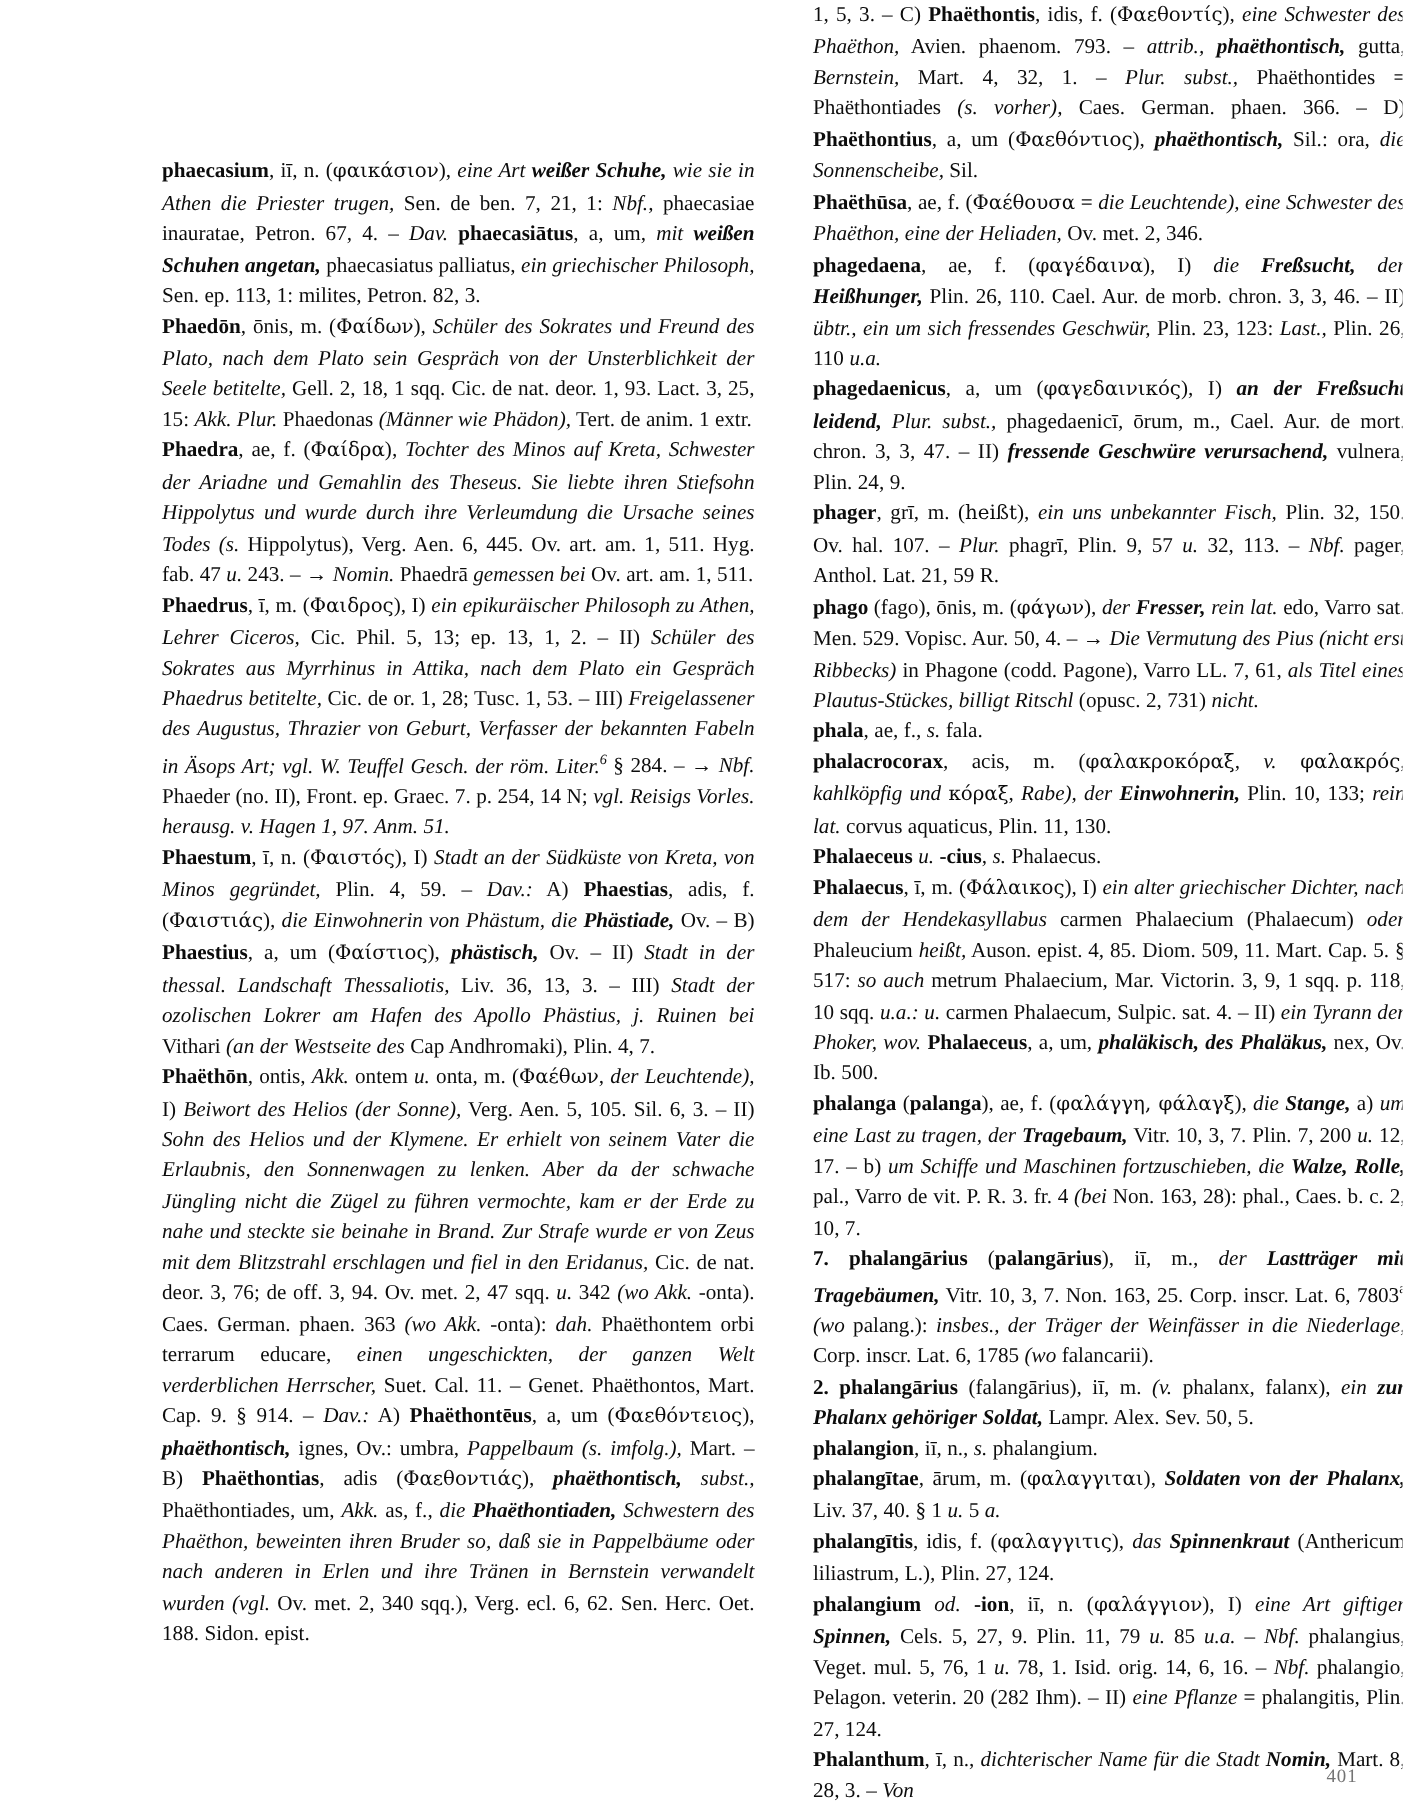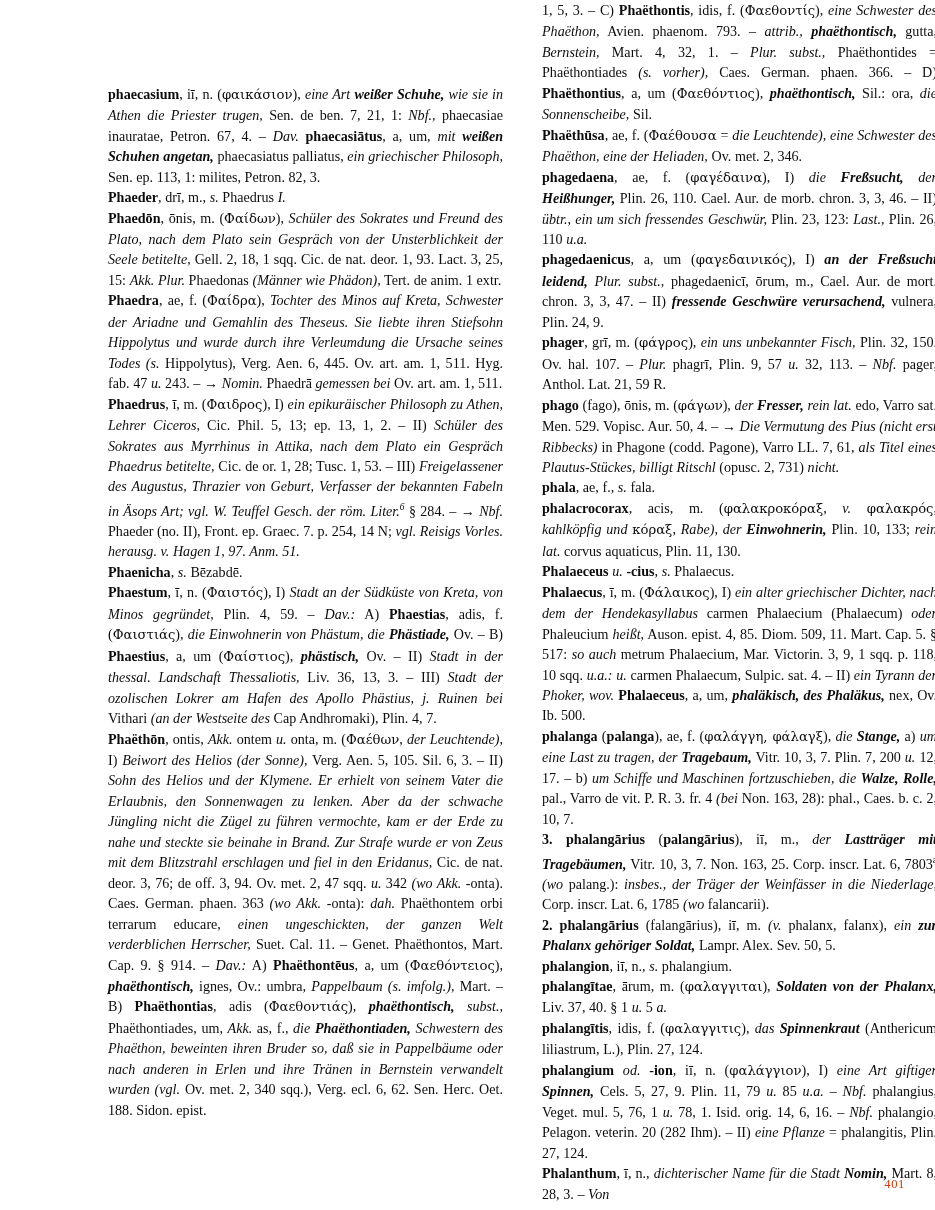--- a/index.html
+++ b/index.html
@@ -64,53 +64,51 @@
     font-style: normal;
     font-family: "DejaVu Serif", "Liberation Serif", serif;
     font-size: 13.2px;
   }
   .folio {
     position: absolute;
     right: 30px;
     bottom: 18px;
     font-size: 12.6px;
     letter-spacing: 0.6px;
-    color: #c2410c;
+    color: #737373;
     font-family: "Liberation Serif", serif;
   }
   .sup { font-size: 9.5px; vertical-align: super; }
 </style>
 </head>
 <body>
 
 <div class="page">
   <div class="columns">
     <div class="column col-left" id="left-col">
         <p class="entry"><b>phaecasium</b>, iī, n. (<span class="gr">φαικάσιον</span>), <i>eine Art <b class="bi">weißer Schuhe,</b> wie sie in Athen die Priester trugen,</i> Sen. de ben. 7, 21, 1: <i>Nbf.,</i> phaecasiae inauratae, Petron. 67, 4. – <i>Dav.</i> <b>phaecasiātus</b>, a, um, <i>mit <b class="bi">weißen Schuhen angetan,</b></i> phaecasiatus palliatus, <i>ein griechischer Philosoph,</i> Sen. ep. 113, 1: milites, Petron. 82, 3.</p>
-        <p class="entry"><b>Phaeder</b>, drī, m., <i>s.</i> Phaedrus <i>I.</i></p>
         <p class="entry"><b>Phaedōn</b>, ōnis, m. (<span class="gr">Φαίδων</span>), <i>Schüler des Sokrates und Freund des Plato, nach dem Plato sein Gespräch von der Unsterblichkeit der Seele betitelte,</i> Gell. 2, 18, 1 sqq. Cic. de nat. deor. 1, 93. Lact. 3, 25, 15: <i>Akk. Plur.</i> Phaedonas <i>(Männer wie Phädon),</i> Tert. de anim. 1 extr.</p>
         <p class="entry"><b>Phaedra</b>, ae, f. (<span class="gr">Φαίδρα</span>), <i>Tochter des Minos auf Kreta, Schwester der Ariadne und Gemahlin des Theseus. Sie liebte ihren Stiefsohn Hippolytus und wurde durch ihre Verleumdung die Ursache seines Todes (s.</i> Hippolytus), Verg. Aen. 6, 445. Ov. art. am. 1, 511. Hyg. fab. 47 <i>u.</i> 243. – → <i>Nomin.</i> Phaedrā <i>gemessen bei</i> Ov. art. am. 1, 511.</p>
         <p class="entry"><b>Phaedrus</b>, ī, m. (<span class="gr">Φαιδρος</span>), I) <i>ein epikuräischer Philosoph zu Athen, Lehrer Ciceros,</i> Cic. Phil. 5, 13; ep. 13, 1, 2. – II) <i>Schüler des Sokrates aus Myrrhinus in Attika, nach dem Plato ein Gespräch Phaedrus betitelte,</i> Cic. de or. 1, 28; Tusc. 1, 53. – III) <i>Freigelassener des Augustus, Thrazier von Geburt, Verfasser der bekannten Fabeln in Äsops Art; vgl. W. Teuffel Gesch. der röm. Liter.<span class="sup">6</span></i> § 284. – → <i>Nbf.</i> Phaeder (no. II), Front. ep. Graec. 7. p. 254, 14 N; <i>vgl. Reisigs Vorles. herausg. v. Hagen 1, 97. Anm. 51.</i></p>
-        <p class="entry"><b>Phaenicha</b>, <i>s.</i> Bēzabdē.</p>
         <p class="entry"><b>Phaestum</b>, ī, n. (<span class="gr">Φαιστός</span>), I) <i>Stadt an der Südküste von Kreta, von Minos gegründet,</i> Plin. 4, 59. – <i>Dav.:</i> A) <b>Phaestias</b>, adis, f. (<span class="gr">Φαιστιάς</span>), <i>die Einwohnerin von Phästum, die <b class="bi">Phästiade,</b></i> Ov. – B) <b>Phaestius</b>, a, um (<span class="gr">Φαίστιος</span>), <b class="bi">phästisch,</b> Ov. – II) <i>Stadt in der thessal. Landschaft Thessaliotis,</i> Liv. 36, 13, 3. – III) <i>Stadt der ozolischen Lokrer am Hafen des Apollo Phästius, j. Ruinen bei</i> Vithari <i>(an der Westseite des</i> Cap Andhromaki), Plin. 4, 7.</p>
         <p class="entry"><b>Phaëthōn</b>, ontis, <i>Akk.</i> ontem <i>u.</i> onta, m. (<span class="gr">Φαέθων</span>, <i>der Leuchtende),</i> I) <i>Beiwort des Helios (der Sonne),</i> Verg. Aen. 5, 105. Sil. 6, 3. – II) <i>Sohn des Helios und der Klymene. Er erhielt von seinem Vater die Erlaubnis, den Sonnenwagen zu lenken. Aber da der schwache Jüngling nicht die Zügel zu führen vermochte, kam er der Erde zu nahe und steckte sie beinahe in Brand. Zur Strafe wurde er von Zeus mit dem Blitzstrahl erschlagen und fiel in den Eridanus,</i> Cic. de nat. deor. 3, 76; de off. 3, 94. Ov. met. 2, 47 sqq. <i>u.</i> 342 <i>(wo Akk.</i> -onta). Caes. German. phaen. 363 <i>(wo Akk.</i> -onta): <i>dah.</i> Phaëthontem orbi terrarum educare, <i>einen ungeschickten, der ganzen Welt verderblichen Herrscher,</i> Suet. Cal. 11. – Genet. Phaëthontos, Mart. Cap. 9. § 914. – <i>Dav.:</i> A) <b>Phaëthontēus</b>, a, um (<span class="gr">Φαεθόντειος</span>), <b class="bi">phaëthontisch,</b> ignes, Ov.: umbra, <i>Pappelbaum (s. imfolg.),</i> Mart. – B) <b>Phaëthontias</b>, adis (<span class="gr">Φαεθοντιάς</span>), <b class="bi">phaëthontisch,</b> <i>subst.,</i> Phaëthontiades, um, <i>Akk.</i> as, f., <i>die <b class="bi">Phaëthontiaden,</b> Schwestern des Phaëthon, beweinten ihren Bruder so, daß sie in Pappelbäume oder nach anderen in Erlen und ihre Tränen in Bernstein verwandelt wurden (vgl.</i> Ov. met. 2, 340 sqq.), Verg. ecl. 6, 62. Sen. Herc. Oet. 188. Sidon. epist.</p>
       </div>
     <div class="column col-right" id="right-col">
         <p class="entry">1, 5, 3. – C) <b>Phaëthontis</b>, idis, f. (<span class="gr">Φαεθοντίς</span>), <i>eine Schwester des Phaëthon,</i> Avien. phaenom. 793. – <i>attrib.,</i> <b class="bi">phaë­thontisch,</b> gutta, <i>Bernstein,</i> Mart. 4, 32, 1. – <i>Plur. subst.,</i> Phaëthontides = Phaëthontiades <i>(s. vorher),</i> Caes. German. phaen. 366. – D) <b>Phaëthontius</b>, a, um (<span class="gr">Φαεθόντιος</span>), <b class="bi">phaëthontisch,</b> Sil.: ora, <i>die Sonnenscheibe,</i> Sil.</p>
         <p class="entry"><b>Phaëthūsa</b>, ae, f. (<span class="gr">Φαέθουσα</span> = <i>die Leuchtende), eine Schwester des Phaëthon, eine der Heliaden,</i> Ov. met. 2, 346.</p>
         <p class="entry"><b>phagedaena</b>, ae, f. (<span class="gr">φαγέδαινα</span>), I) <i>die <b class="bi">Freßsucht,</b> der <b class="bi">Heißhunger,</b></i> Plin. 26, 110. Cael. Aur. de morb. chron. 3, 3, 46. – II) <i>übtr., ein um sich fressendes Geschwür,</i> Plin. 23, 123: <i>Last.,</i> Plin. 26, 110 <i>u.a.</i></p>
         <p class="entry"><b>phagedaenicus</b>, a, um (<span class="gr">φαγεδαινικός</span>), I) <b class="bi">an der Freßsucht leidend,</b> <i>Plur. subst.,</i> phagedaenicī, ōrum, m., Cael. Aur. de mort. chron. 3, 3, 47. – II) <b class="bi">fressende Geschwüre verursachend,</b> vulnera, Plin. 24, 9.</p>
-        <p class="entry"><b>phager</b>, grī, m. (<span class="gr">φάγρος</span>), <i>ein uns unbekannter Fisch,</i> Plin. 32, 150. Ov. hal. 107. – <i>Plur.</i> phagrī, Plin. 9, 57 <i>u.</i> 32, 113. – <i>Nbf.</i> pager, Anthol. Lat. 21, 59 R.</p>
+        <p class="entry"><b>phager</b>, grī, m. (<span class="gr">heißt</span>), <i>ein uns unbekannter Fisch,</i> Plin. 32, 150. Ov. hal. 107. – <i>Plur.</i> phagrī, Plin. 9, 57 <i>u.</i> 32, 113. – <i>Nbf.</i> pager, Anthol. Lat. 21, 59 R.</p>
         <p class="entry"><b>phago</b> (fago), ōnis, m. (<span class="gr">φάγων</span>), <i>der <b class="bi">Fresser,</b> rein lat.</i> edo, Varro sat. Men. 529. Vopisc. Aur. 50, 4. – → <i>Die Vermutung des Pius (nicht erst Ribbecks)</i> in Phagone (codd. Pagone), Varro LL. 7, 61, <i>als Titel eines Plautus-Stückes, billigt Ritschl</i> (opusc. 2, 731) <i>nicht.</i></p>
         <p class="entry"><b>phala</b>, ae, f., <i>s.</i> fala.</p>
         <p class="entry"><b>phalacrocorax</b>, acis, m. (<span class="gr">φαλακροκόραξ</span>, <i>v.</i> <span class="gr">φαλακρός</span>, <i>kahlköpfig und</i> <span class="gr">κόραξ</span>, <i>Rabe), der <b class="bi">Einwohnerin,</b></i> Plin. 10, 133; <i>rein lat.</i> corvus aquaticus, Plin. 11, 130.</p>
         <p class="entry"><b>Phalaeceus</b> <i>u.</i> <b>-cius</b>, <i>s.</i> Phalaecus.</p>
         <p class="entry"><b>Phalaecus</b>, ī, m. (<span class="gr">Φάλαικος</span>), I) <i>ein alter griechischer Dichter, nach dem der Hendekasyllabus</i> carmen Phalaecium (Phalaecum) <i>oder</i> Phaleucium <i>heißt,</i> Auson. epist. 4, 85. Diom. 509, 11. Mart. Cap. 5. § 517: <i>so auch</i> metrum Phalaecium, Mar. Victorin. 3, 9, 1 sqq. p. 118, 10 sqq. <i>u.a.: u.</i> carmen Phalaecum, Sulpic. sat. 4. – II) <i>ein Tyrann der Phoker, wov.</i> <b>Phalaeceus</b>, a, um, <b class="bi">phaläkisch, des Phaläkus,</b> nex, Ov. Ib. 500.</p>
         <p class="entry"><b>phalanga</b> (<b>palanga</b>), ae, f. (<span class="gr">φαλάγγη, φάλαγξ</span>), <i>die <b class="bi">Stange,</b></i> a) <i>um eine Last zu tragen, der <b class="bi">Tragebaum,</b></i> Vitr. 10, 3, 7. Plin. 7, 200 <i>u.</i> 12, 17. – b) <i>um Schiffe und Maschinen fortzuschieben, die <b class="bi">Walze, Rolle,</b></i> pal., Varro de vit. P. R. 3. fr. 4 <i>(bei</i> Non. 163, 28): phal., Caes. b. c. 2, 10, 7.</p>
-        <p class="entry"><b>3. phalangārius</b> (<b>palangārius</b>), iī, m., <i>der <b class="bi">Lastträger mit Tragebäumen,</b></i> Vitr. 10, 3, 7. Non. 163, 25. Corp. inscr. Lat. 6, 7803<span class="sup">a</span> <i>(wo</i> palang.): <i>insbes., der Träger der Weinfässer in die Niederlage,</i> Corp. inscr. Lat. 6, 1785 <i>(wo</i> falancarii).</p>
+        <p class="entry"><b>7. phalangārius</b> (<b>palangārius</b>), iī, m., <i>der <b class="bi">Lastträger mit Tragebäumen,</b></i> Vitr. 10, 3, 7. Non. 163, 25. Corp. inscr. Lat. 6, 7803<span class="sup">a</span> <i>(wo</i> palang.): <i>insbes., der Träger der Weinfässer in die Niederlage,</i> Corp. inscr. Lat. 6, 1785 <i>(wo</i> falancarii).</p>
         <p class="entry"><b>2. phalangārius</b> (falangārius), iī, m. <i>(v.</i> phalanx, falanx), <i>ein <b class="bi">zur Phalanx gehöriger Soldat,</b></i> Lampr. Alex. Sev. 50, 5.</p>
         <p class="entry"><b>phalangion</b>, iī, n., <i>s.</i> phalangium.</p>
         <p class="entry"><b>phalangītae</b>, ārum, m. (<span class="gr">φαλαγγιται</span>), <b class="bi">Soldaten von der Phalanx,</b> Liv. 37, 40. § 1 <i>u.</i> 5 <i>a.</i></p>
         <p class="entry"><b>phalangītis</b>, idis, f. (<span class="gr">φαλαγγιτις</span>), <i>das <b class="bi">Spinnenkraut</b></i> (Anthericum liliastrum, L.), Plin. 27, 124.</p>
         <p class="entry"><b>phalangium</b> <i>od.</i> <b>-ion</b>, iī, n. (<span class="gr">φαλάγγιον</span>), I) <i>eine Art giftiger <b class="bi">Spinnen,</b></i> Cels. 5, 27, 9. Plin. 11, 79 <i>u.</i> 85 <i>u.a.</i> – <i>Nbf.</i> phalangius, Veget. mul. 5, 76, 1 <i>u.</i> 78, 1. Isid. orig. 14, 6, 16. – <i>Nbf.</i> phalangio, Pelagon. veterin. 20 (282 Ihm). – II) <i>eine Pflanze</i> = phalangitis, Plin. 27, 124.</p>
         <p class="entry"><b>Phalanthum</b>, ī, n., <i>dichterischer Name für die Stadt <b class="bi">Nomin,</b></i> Mart. 8, 28, 3. – <i>Von</i></p>
       </div>
   </div>
   <div class="folio">401</div>
 </div>

